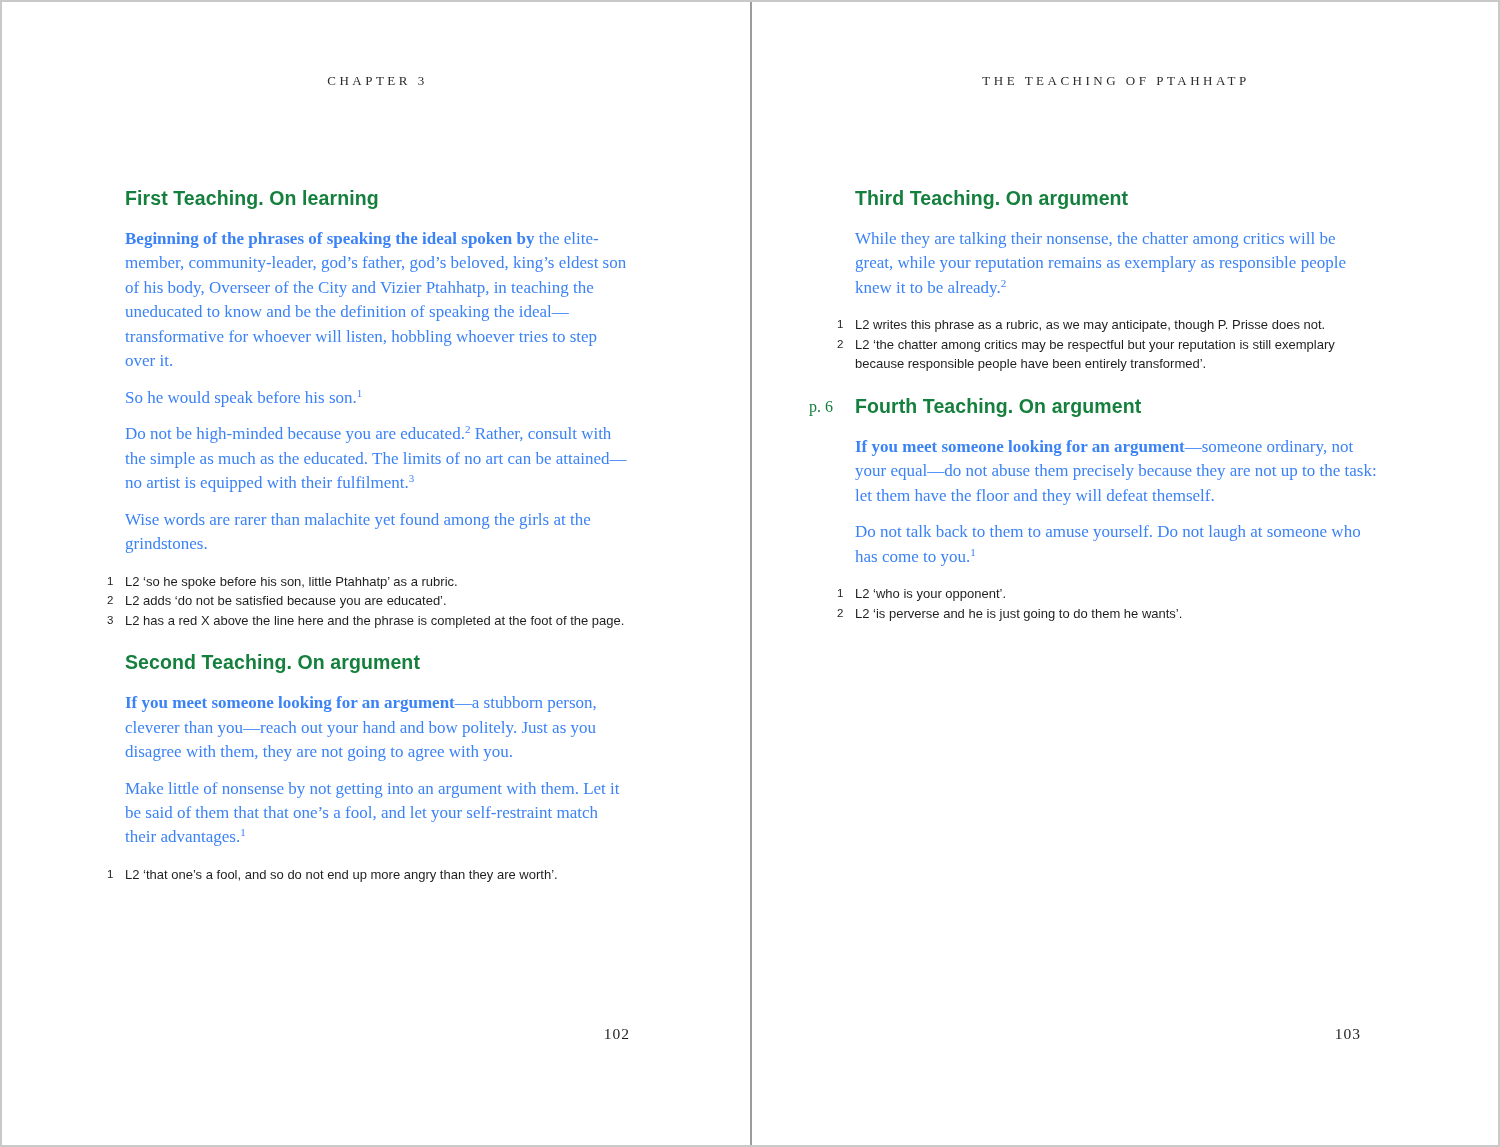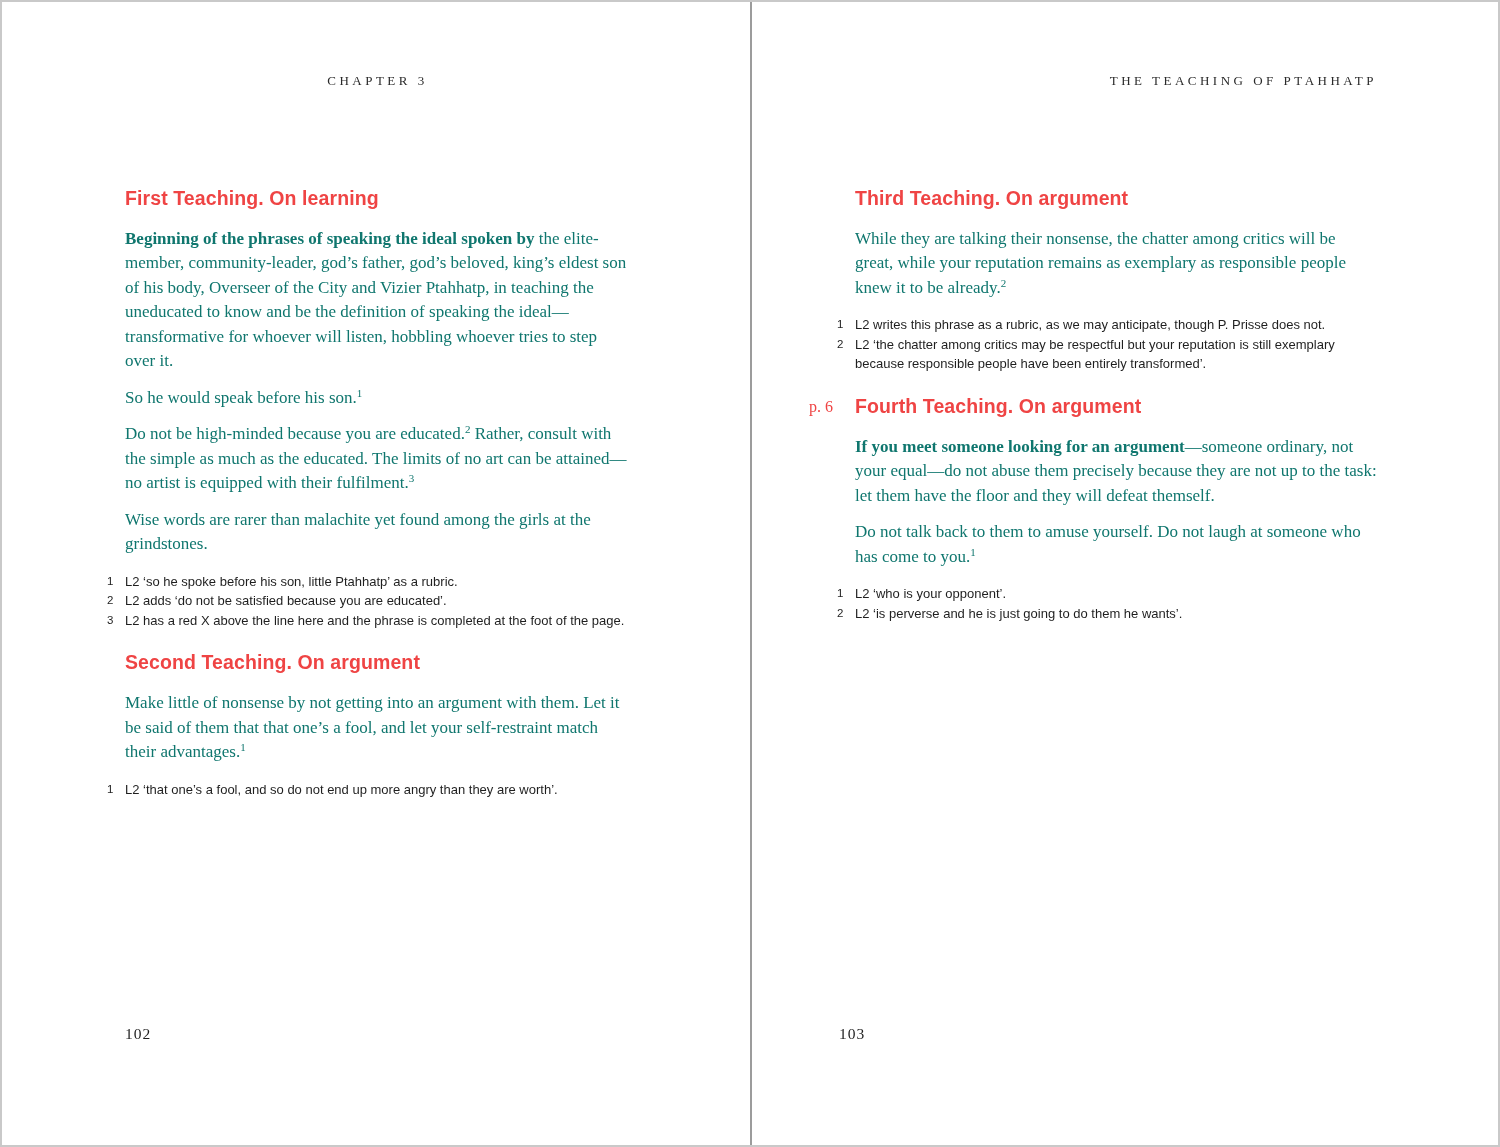--- a/index.html
+++ b/index.html
@@ -11,50 +11,50 @@
   }
   .divider { position:absolute; top:0; bottom:0; left:748px; width:2px; background:#9c9c9c; }
   .page { position:absolute; top:0; height:100%; }
   .page-left { left:0; width:792px; }
   .page-right { left:750px; width:748px; }
   .running-head {
     position:absolute; top:71px; text-align:center;
     font-size:13px; letter-spacing:3.5px; color:#2a2a2a; white-space:nowrap;
   }
   .page-left  .running-head { left:123px; width:505px; }
-  .page-right .running-head { left:103px; width:522px;text-align:right; }
+  .page-right .running-head { left:103px; width:522px; }
   .content { position:absolute; top:185px; }
   .page-left  .content { left:123px; width:505px; }
   .page-right .content { left:103px; width:522px; }
   .section { margin-bottom:21px; }
   .heading {
     position:relative;
     font-family:"Liberation Sans", sans-serif;
-    font-size:19.5px; font-weight:700; color:#ef4444;
+    font-size:19.5px; font-weight:700; color:#15803d;
     margin-bottom:17px; letter-spacing:0.1px;
   }
   .margin-note {
     position:absolute; left:-46px; top:3px;
     font-family:"Liberation Serif", serif;
     font-size:16px; font-weight:400; letter-spacing:0;
   }
-  .body-para { font-size:17px; line-height:1.44; margin-bottom:12px; color:#0f766e; }
+  .body-para { font-size:17px; line-height:1.44; margin-bottom:12px; color:#3b82f6; }
   .b { font-weight:700; }
   .fn-ref {
     font-size:11px; line-height:0; vertical-align:baseline;
     position:relative; top:-6px;
   }
   .footnotes {
     list-style:none; margin-top:15px;
     font-family:"Liberation Sans", sans-serif;
     font-size:13px; line-height:1.5; color:#1f1f1f;
   }
   .footnote { position:relative; }
   .fn-num { position:absolute; left:-18px; top:1px; font-size:11.5px; }
-  .page-number { position:absolute; top:1023px; text-align:left; font-size:15.5px; letter-spacing:1px; }
+  .page-number { position:absolute; top:1023px; text-align:right; font-size:15.5px; letter-spacing:1px; }
   .page-left  .page-number { left:123px; width:505px; }
   .page-right .page-number { left:87px; width:522px; }
 </style>
 </head>
 <body>
 
 <div class="spread">
 
   <div class="page page-left">
     <div class="running-head">CHAPTER 3</div>
@@ -68,20 +68,21 @@
         <p class="body-para"><span>Wise words are rarer than malachite yet found among the girls at the grindstones.</span></p>
         <ul class="footnotes">
           <li class="footnote"><span class="fn-num">1</span><span class="fn-text">L2 ‘so he spoke before his son, little Ptahhatp’ as a rubric.</span></li>
           <li class="footnote"><span class="fn-num">2</span><span class="fn-text">L2 adds ‘do not be satisfied because you are educated’.</span></li>
           <li class="footnote"><span class="fn-num">3</span><span class="fn-text">L2 has a red X above the line here and the phrase is completed at the foot of the page.</span></li>
         </ul>
       </section>
 
       <section class="section">
         <h2 class="heading">Second Teaching. On argument</h2>
+        <p class="body-para"><span class="b">If you meet someone looking for an argument</span><span>—a stubborn person, cleverer than you—reach out your hand and bow politely. Just as you disagree with them, they are not going to agree with you.</span></p>
         <p class="body-para"><span>Make little of nonsense by not getting into an argument with them. Let it be said of them that that one’s a fool, and let your self-restraint match their advantages.</span><sup class="fn-ref">1</sup></p>
         <ul class="footnotes">
           <li class="footnote"><span class="fn-num">1</span><span class="fn-text">L2 ‘that one’s a fool, and so do not end up more angry than they are worth’.</span></li>
         </ul>
       </section>
 
     </div>
     <div class="page-number">102</div>
   </div>
 

